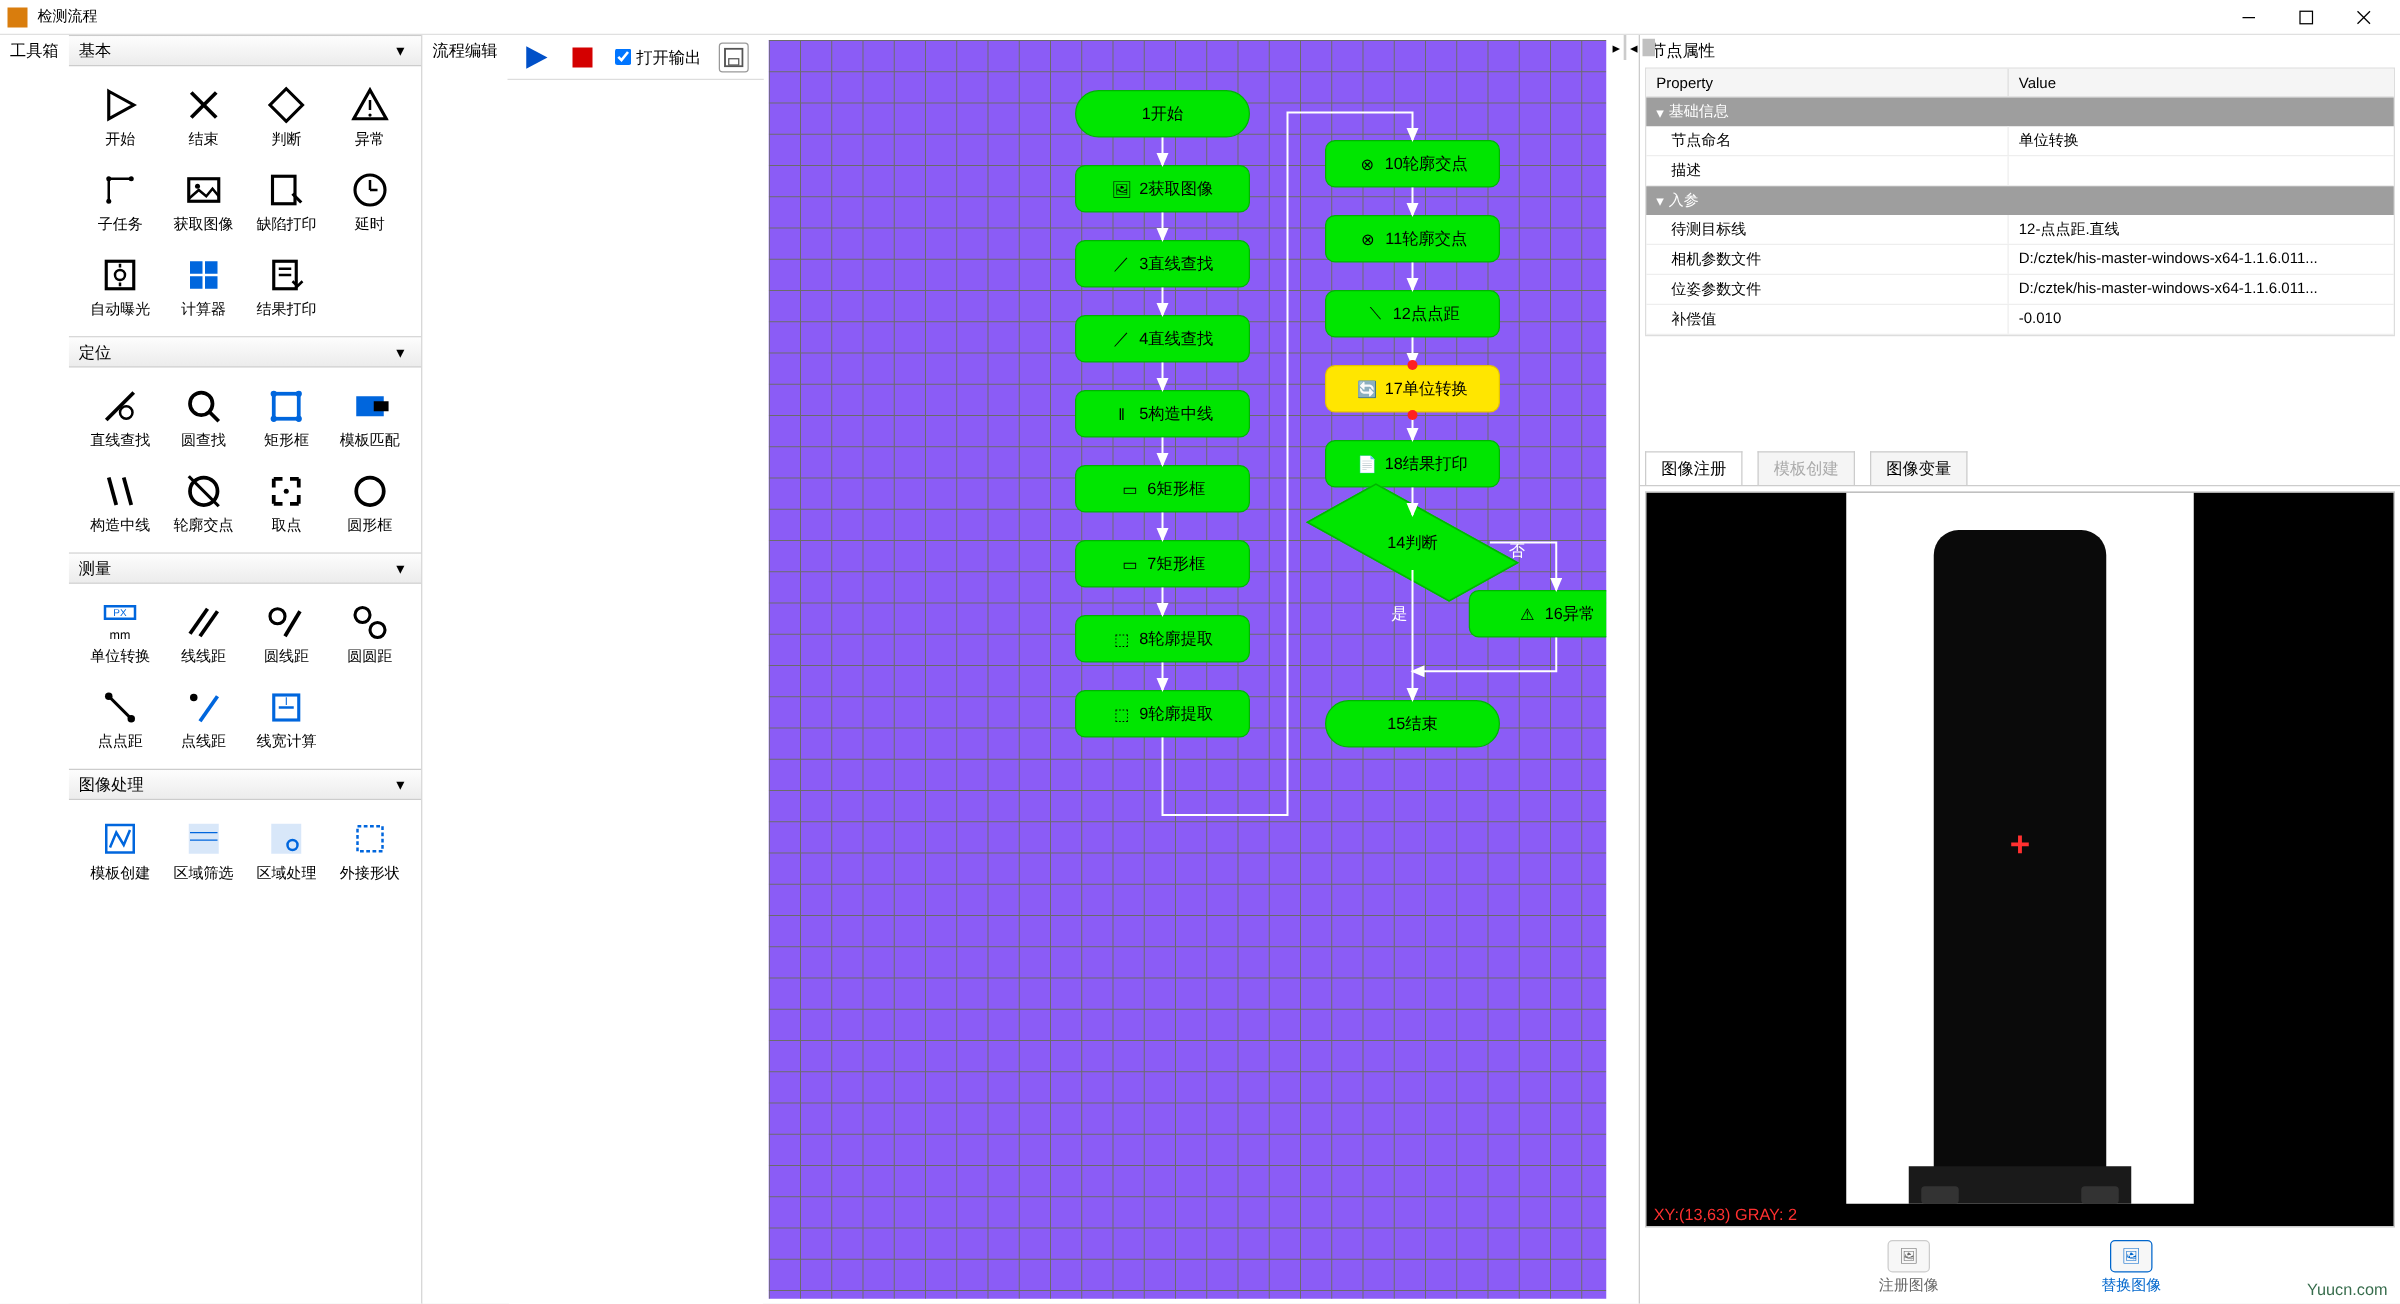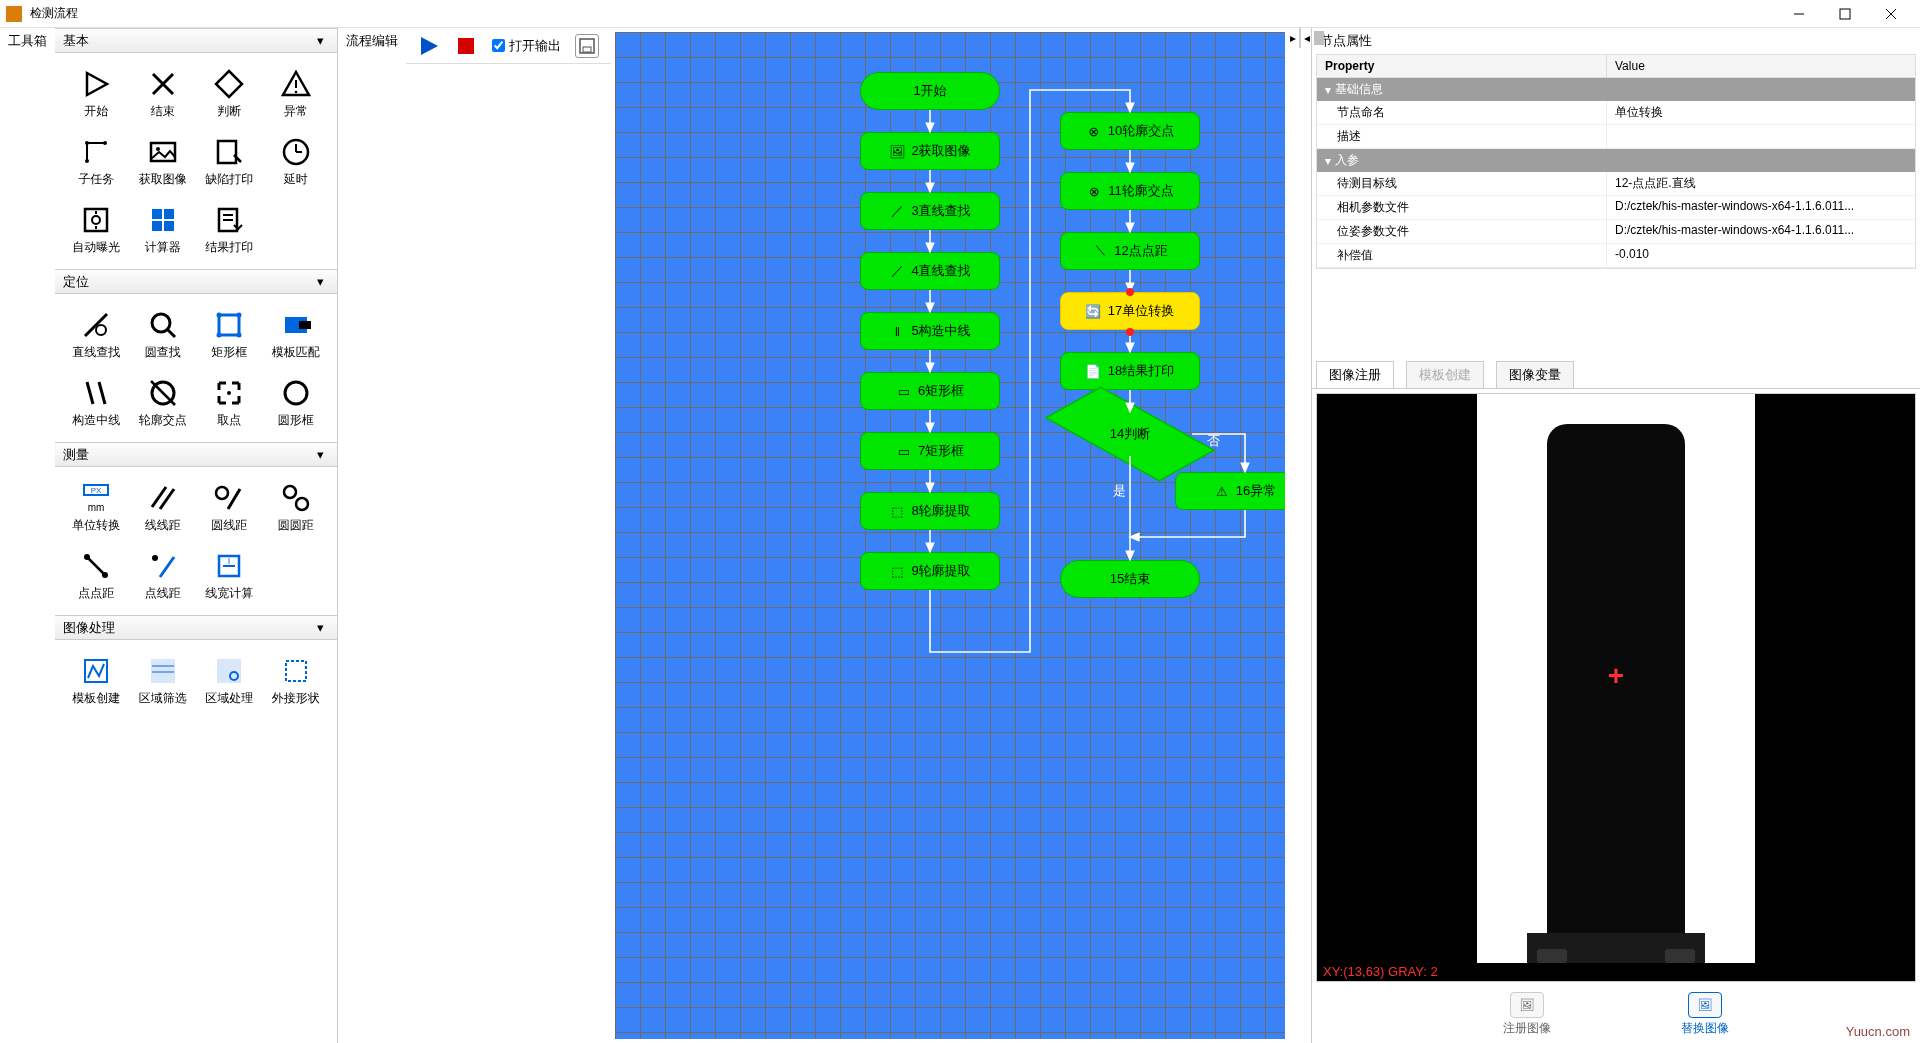--- a/index.html
+++ b/index.html
@@ -19,40 +19,40 @@
 .tool-item .ti-icon { width: 34px; height: 34px; display: flex; align-items: center; justify-content: center; }
 .tool-item .ti-label { font-size: 12px; margin-top: 2px; text-align: center; white-space: nowrap; }
 .tool-scroll { overflow-y: auto; flex: 1; }
 .center-panel { flex: 1; display: flex; background: #fff; }
 .center-header { padding: 4px 8px; font-size: 13px; }
 .center-toolbar { height: 36px; display: flex; align-items: center; padding: 0 12px; gap: 16px; border-bottom: 1px solid #ddd;}
 .play-btn svg, .stop-btn svg { display:block; }
 .toolbar-right { margin-left: auto; display:flex; align-items:center; gap:14px;}
 .chk { display:flex; align-items:center; gap:4px; font-size:13px;}
 .save-ic { width:24px;height:24px;border:1px solid #999;border-radius:3px;display:flex;align-items:center;justify-content:center;}
-.canvas-wrap { flex:1; position:relative; overflow:hidden; background:#3b82f6; margin: 4px 10px 4px 4px; }
+.canvas-wrap { flex:1; position:relative; overflow:hidden; background:#8b5cf6; margin: 4px 10px 4px 4px; }
 .grid-bg { position:absolute; inset:0; background-image: linear-gradient(#6b6b6b 1px, transparent 1px), linear-gradient(90deg,#6b6b6b 1px, transparent 1px); background-size: 25px 25px; }
 .node { position:absolute; width: 140px; height: 38px; border-radius: 8px; display:flex; align-items:center; justify-content:center; gap:6px; font-size:13px; color:#000; background:#00e600; border:1px solid #00b300;}
 .node.oval { border-radius: 20px; }
 .node.selected { background:#ffe600; border-color:#e6c200;}
 .node.diamond { width:120px; height:44px; background:transparent; border:none;}
 .diamond-shape { position:absolute; width:90px; height:44px; background:#00e600; transform: scaleX(1.8) rotate(45deg); border:1px solid #00b300; transform-origin:center;}
 .diamond-text { position:relative; z-index:2;}
 .node .nicon { width:16px; height:16px; display:flex; align-items:center; justify-content:center;}
 .conn-dot { position:absolute; width:8px;height:8px;background:#ff2020;border-radius:50%; z-index:5;}
 .edge-label { position:absolute; font-size:13px; color:#fff; z-index:3;}
 .hscroll { height:20px; background:#f0f0f0; margin:0 10px 4px 4px; position:relative; border:1px solid #ccc;}
 .hscroll .thumb { position:absolute; left:14px; top:2px; width:10px; height:14px; background:#c0c0c0; }
 .hscroll .arrows { position:absolute; top:2px; width:14px;height:14px; display:flex; align-items:center;justify-content:center;}
 .right-panel { width: 609px; display:flex; flex-direction:column; background:#fff; border-left:1px solid #ccc;}
 .prop-header { padding:4px 8px; font-size:13px;}
 .prop-table { border:1px solid #ddd; margin: 0 4px; font-size:12px;}
 .prop-hrow { display:flex; background:#f5f5f5; border-bottom:1px solid #ddd;}
 .prop-hrow div { padding:4px 8px; }
-.prop-hrow .pc1 { width:290px; border-right:1px solid #ddd;font-weight:bold;}
+.prop-hrow .pc1 { width:290px; border-right:1px solid #ddd;}
 .prop-hrow .pc2 { flex:1;}
 .prop-group { background:#9e9e9e; color:#fff; padding:3px 8px; display:flex; align-items:center; gap:4px;}
 .prop-row { display:flex; border-bottom:1px solid #eee;}
 .prop-row .pc1 { width:290px; padding:3px 8px 3px 20px; border-right:1px solid #eee;}
 .prop-row .pc2 { flex:1; padding:3px 8px; white-space:nowrap; overflow:hidden; text-overflow:ellipsis;}
 .prop-spacer { height:90px;}
 .img-tabs { display:flex; gap:12px; padding:2px 4px 0 4px; border-bottom:1px solid #ccc;}
 .img-tab { padding:4px 12px; border:1px solid #ccc; border-bottom:none; font-size:13px; background:#f5f5f5; cursor:pointer;}
 .img-tab.active { background:#fff; font-weight:500;}
 .img-tab.disabled { color:#aaa;}
@@ -63,21 +63,21 @@
 .img-base { position:absolute; bottom:18px; left:210px; right:210px; height:30px; background:#1a1a1a;}
 .img-foot { position:absolute; bottom:18px; height:14px; width:30px; background:#333; border-radius:3px;}
 .img-cross { position:absolute; color:#ff3030; font-size:28px; font-weight:bold; left:50%; top:48%; transform:translate(-50%,-50%); line-height:1;}
 .img-info { position:absolute; left:0; bottom:0; color:#ff3030; font-size:13px; padding:2px 6px;}
 .img-bottom { display:flex; justify-content:center; gap:130px; padding:6px 0;}
 .img-op { display:flex; flex-direction:column; align-items:center; font-size:12px; color:#666; cursor:pointer;}
 .img-op.primary { color:#0066cc;}
 .img-op .opicon { width:34px;height:26px;border:1px solid #ccc; border-radius:4px; display:flex; align-items:center; justify-content:center; margin-bottom:2px; background:#f7f7f7;}
 .bottom-buttons { display:flex; justify-content:flex-end; gap:16px; padding:8px 18px; border-top:1px solid #ddd;}
 .dlg-btn { min-width:72px; padding:4px 18px; border:1px solid #999; background:#f5f5f5; cursor:pointer; font-size:13px;}
-.watermark { position:absolute; right:10px; bottom:4px; font-size:13px; color:#7f1d1d; opacity:.85;}
+.watermark { position:absolute; right:10px; bottom:4px; font-size:13px; color:#14532d; opacity:.85;}
 svg.arrow { position:absolute; z-index:2;}
 </style>
 </head>
 <body>
 
 <div class="titlebar">
   <div class="appicon"></div>
   <div class="title">检测流程</div>
   <div class="wbtn">
       <svg width="12" height="12">

